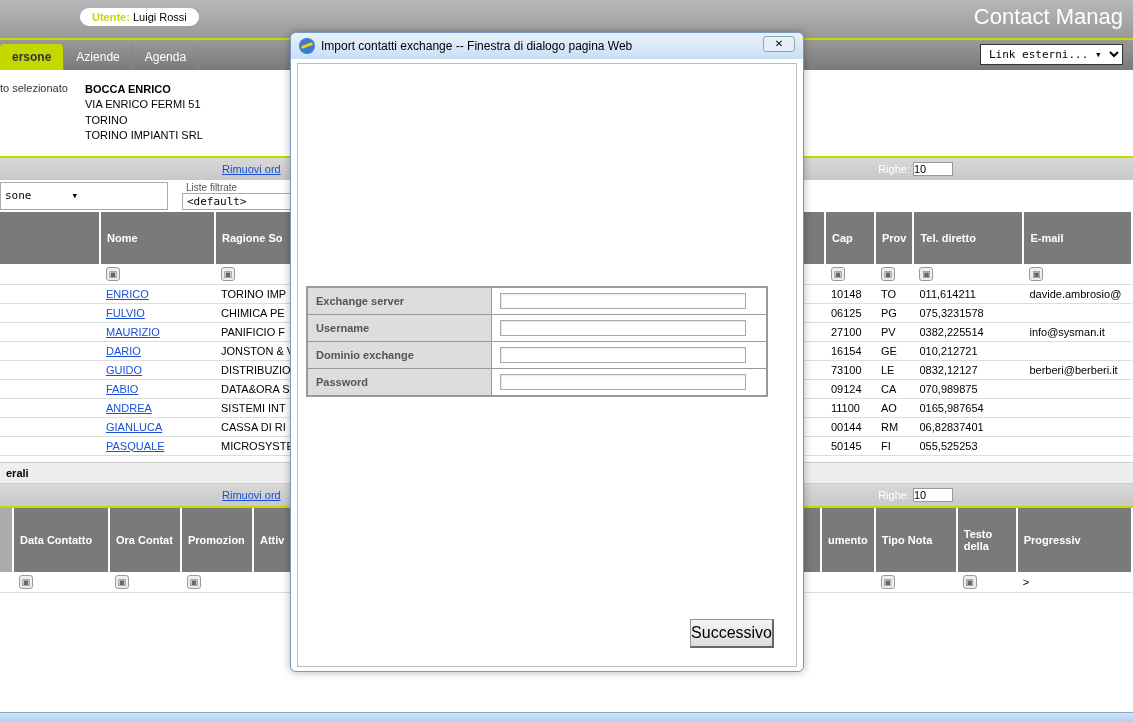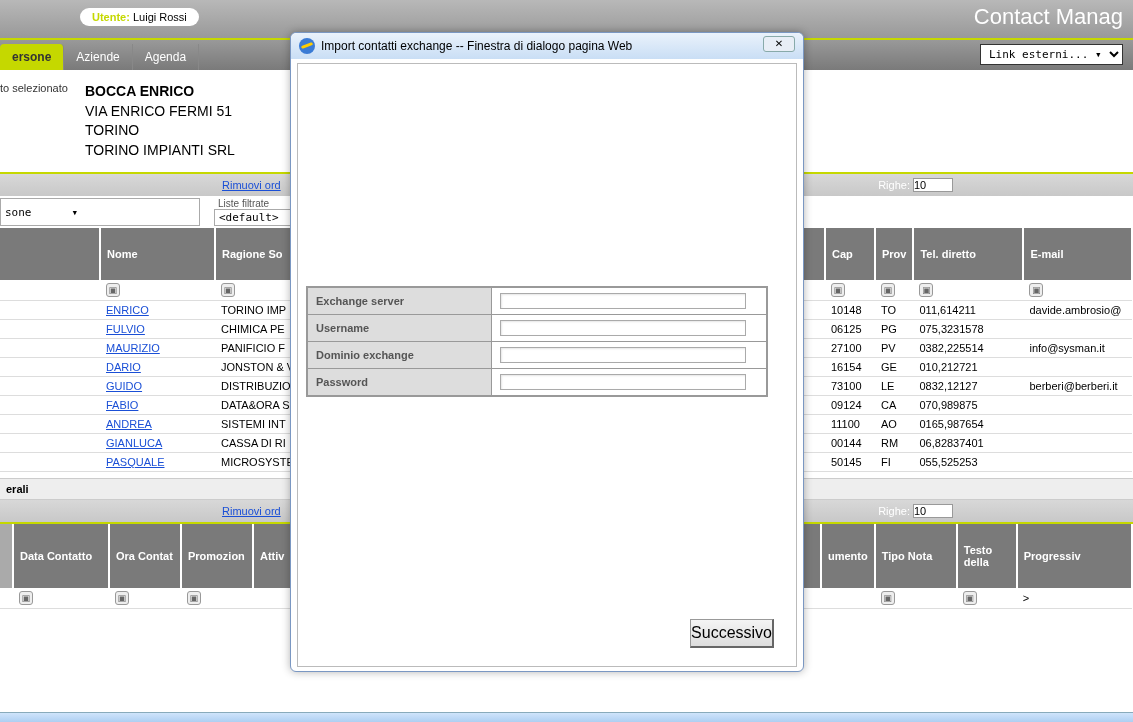--- a/index.html
+++ b/index.html
@@ -69,21 +69,21 @@
     border: 1px solid #333;
     font-family: monospace;
     font-size: 11px;
     padding: 2px 4px;
   }
   .selected-contact {
     padding: 12px 10px 12px 0;
     display: flex;
   }
   .selected-contact .lbl { width: 85px; color: #333; font-size:11px; }
-  .selected-contact .val { font-weight: bold; line-height: 1.4; font-size:14px;}
+  .selected-contact .val { font-weight: bold; line-height: 1.4; font-size:11px;}
   .selected-contact .val .sub { font-weight: normal; }
   .yellow-line { border-top: 2px solid #c5d800; }
   .gray-strip {
     background: linear-gradient(#d8d8d8,#c8c8c8);
     height: 22px;
     display: flex;
     align-items: center;
     position: relative;
     font-size: 11px;
   }
@@ -221,21 +221,21 @@
 <div class="yellow-line"></div>
 <div class="gray-strip">
   <a class="rim">Rimuovi ord</a>
   <span class="righe">
     <span>Righe:</span>
     <input value="10" style="">
   </span>
 </div>
 
 <div class="filter-row">
-  <div class="sel" style="width:200px">
+  <div class="sel" style="width:168px">
     <span>sone</span>
       <span class="arrow">▾</span>
   </div>
   <div style="width:10px"></div>
   <div style="display:flex;flex-direction:column">
     <span style="font-size:10px;color:#555;padding-left:4px">Liste filtrate</span>
     <div class="sel" style="width:110px">
       <span>&lt;default&gt;</span>
     </div>
   </div>

